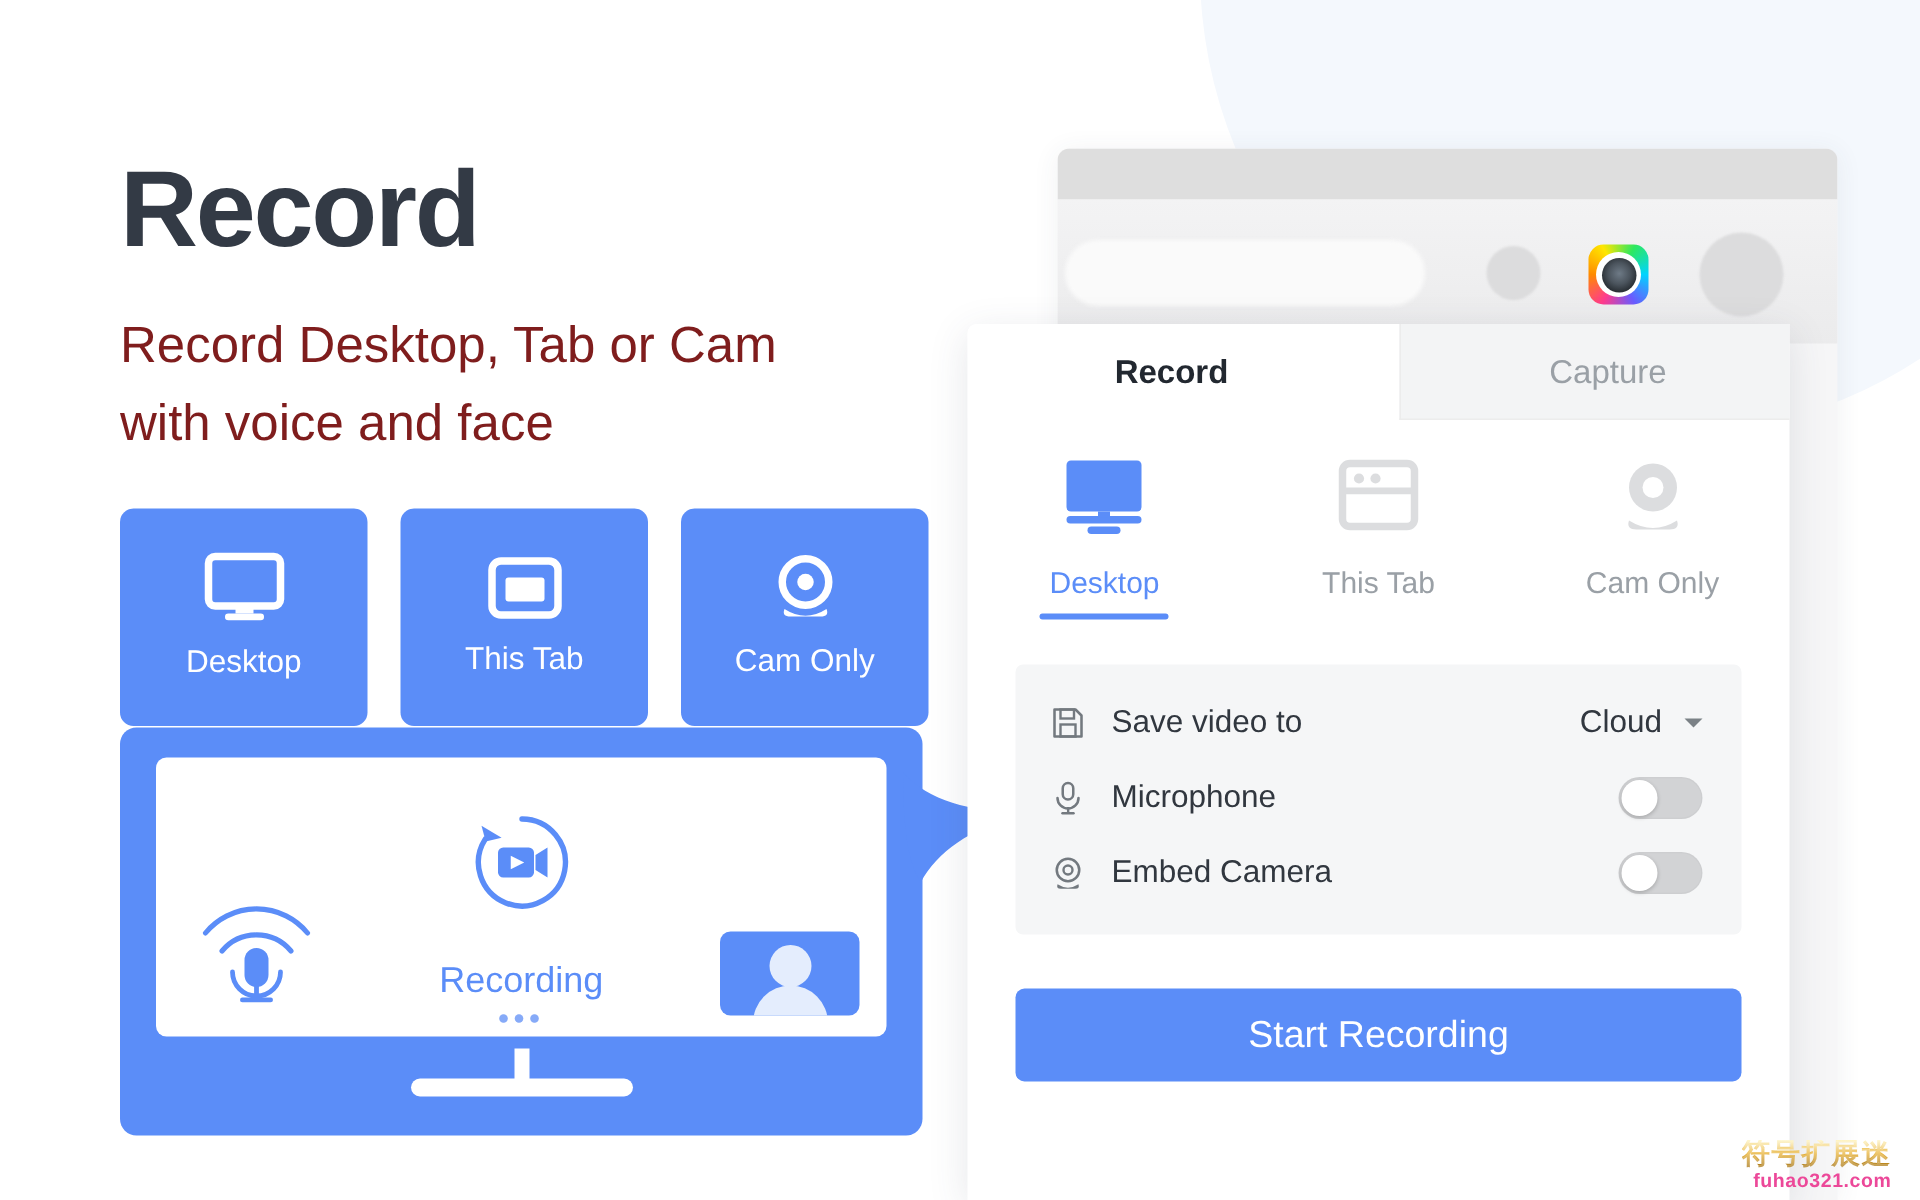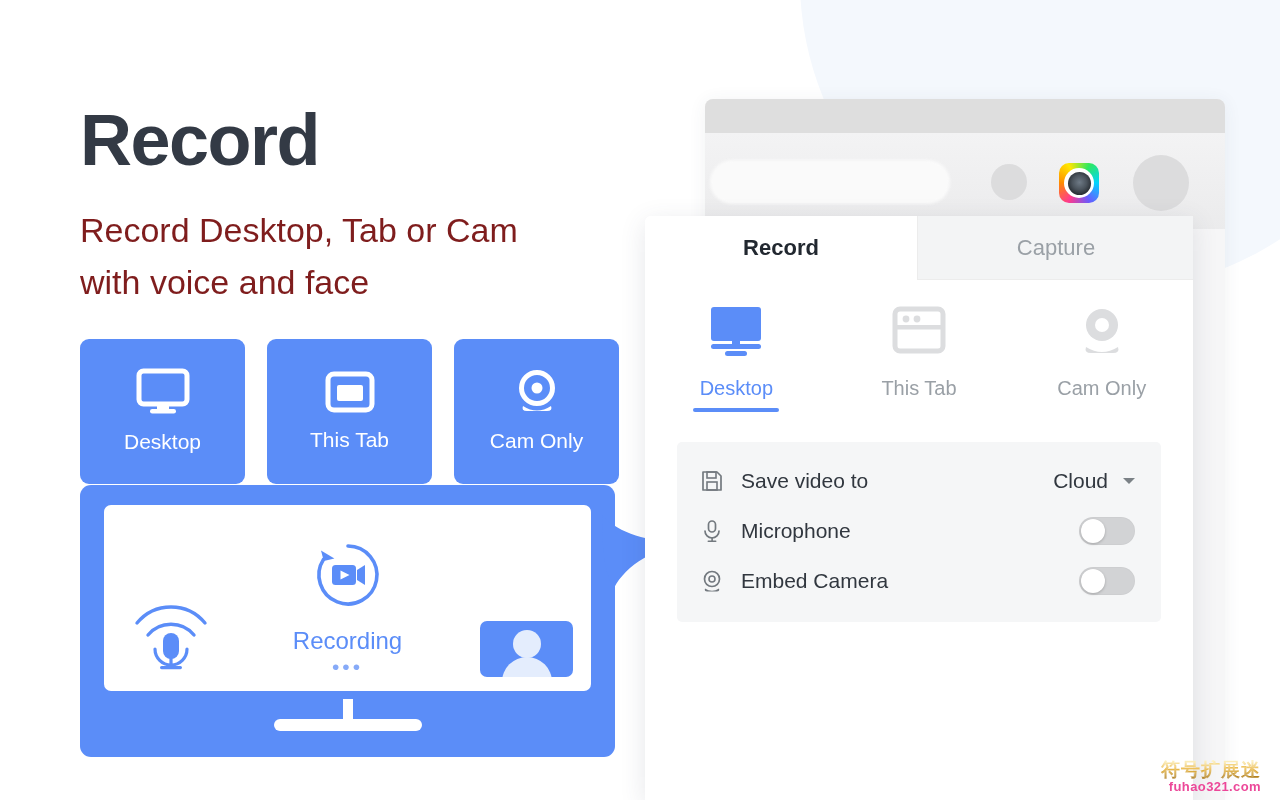--- a/index.html
+++ b/index.html
@@ -53,21 +53,21 @@
     width:10px;height:22px;background:#ffffff;
   }
   .stand-base{
     position:absolute;left:50%;transform:translateX(-50%);top:234px;
     width:148px;height:12px;background:#ffffff;border-radius:6px;
   }
   .rec-center{
     position:absolute;left:0;right:0;top:32px;display:flex;
     flex-direction:column;align-items:center;
   }
-  .rec-label{color:#5b8df8;font-size:24px;margin-top:10px;}
+  .rec-label{color:#5b8df8;font-size:24px;margin-top:22px;}
   .rec-dots{color:#86aaf8;font-size:21px;letter-spacing:3px;line-height:.6;margin-top:6px;}
   .mic-art{position:absolute;left:27px;bottom:16px;}
   .cam-thumb{
     position:absolute;right:18px;bottom:14px;width:93px;height:56px;
     background:#5b8df8;border-radius:7px;overflow:hidden;
   }
   .cam-thumb .head{
     position:absolute;left:50%;transform:translateX(-50%);top:9px;
     width:28px;height:28px;border-radius:50%;background:#e4edfd;
   }
@@ -125,21 +125,21 @@
     background:#ffffff;border-radius:6px 0 0 0;
     box-shadow:0 6px 26px rgba(60,70,90,.13);
     overflow:hidden;
   }
   .tabs{position:relative;height:63px;}
   .tab{
     position:absolute;top:0;height:63px;display:flex;align-items:center;justify-content:center;
     font-size:22px;cursor:pointer;
   }
   .tab-record{left:0;width:272px;color:#222830;background:#ffffff;font-weight:600;}
-  .tab-capture{left:272px;width:276px;color:#9aa0a6;background:#f3f4f5;
+  .tab-capture{left:288px;width:276px;color:#9aa0a6;background:#f3f4f5;
     border-left:1px solid #ececec;border-bottom:1px solid #ececec;}
 
   .sources{display:flex;padding:24px 0 0 0;}
   .source{
     flex:1;display:flex;flex-direction:column;align-items:center;cursor:pointer;
   }
   .source .s-lbl{font-size:20px;margin-top:14px;color:#9aa0a6;}
   .source.active .s-lbl{color:#5b8df8;}
   .source .underline{
     width:86px;height:4px;border-radius:2px;background:transparent;margin-top:8px;
@@ -380,19 +380,22 @@
       </span>
       <span class="name">Embed Camera</span>
       <span class="toggle">
           <span class="knob"></span>
         </span>
     </div>
 
 
   </div>
 
+  <div class="cta">
+    <span>Start Recording</span>
+  </div>
 
 </div>
 
 <div class="wm">
   <div class="cn">符号扩展迷</div>
   <div class="en">fuhao321.com</div>
 </div>
 
 </body></html>

